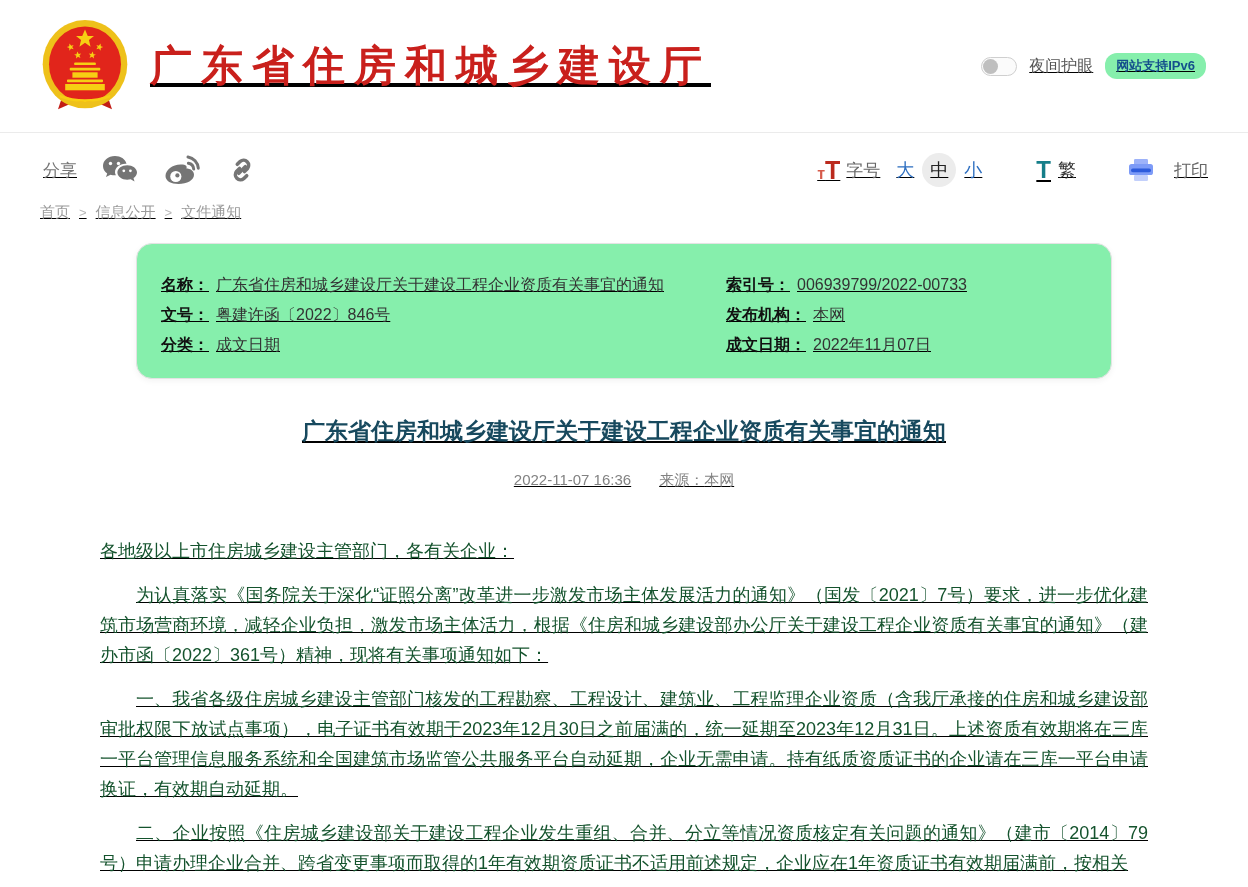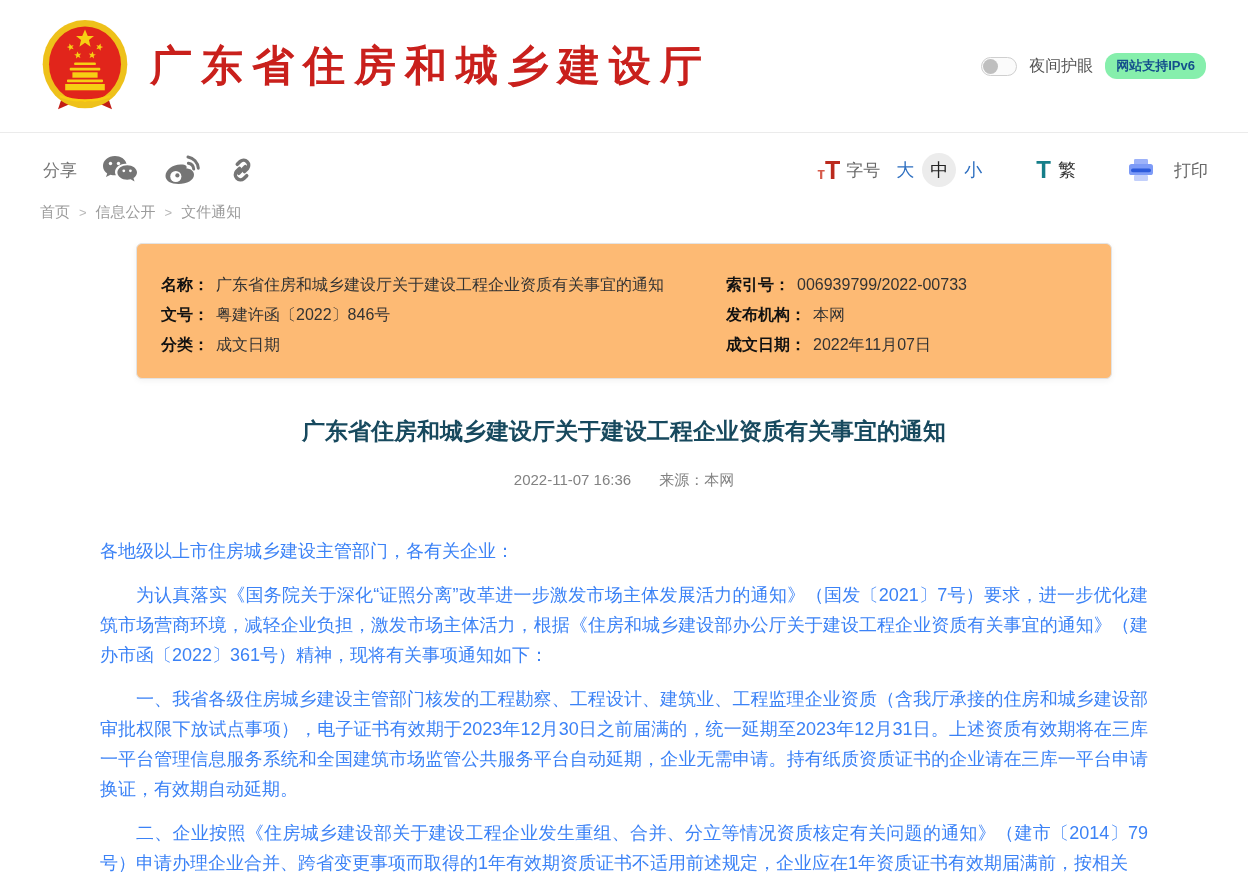--- a/index.html
+++ b/index.html
@@ -1,17 +1,17 @@
 <!DOCTYPE html>
 <html lang="zh"><head>
 <meta charset="utf-8">
 <style>
   * { margin:0; padding:0; box-sizing:border-box; }
   body { background:#fff; font-family:"Liberation Sans","DejaVu Sans",sans-serif; }
-  .page { width:1248px; height:887px; overflow:hidden; background:#fff; position:relative; }
+  .page { width:1248px; height:887px; overflow:hidden; background:#fff; position:relative;text-decoration:underline; }
 
   
   .masthead { height:133px; display:flex; align-items:center; justify-content:space-between;
               padding:0 42px 0 40px; border-bottom:1px solid #ebebeb; }
   .brand { display:flex; align-items:center; gap:20px; cursor:pointer; }
   .emblem svg { width:90px; height:96px; display:block; }
   .site-title { font-size:42px; font-weight:900; color:#c9201c; letter-spacing:9px; white-space:nowrap; }
 
   .header-right { display:flex; align-items:center; gap:12px; }
   .switch { width:36px; height:19px; border:1px solid #cfcfcf; border-radius:10px; background:#fbfbfb;
@@ -40,32 +40,32 @@
   .trad-label { color:#333; font-size:18px; }
   .print-group { display:flex; align-items:center; gap:20px; margin-left:52px; cursor:pointer; }
   .print-label { color:#666; font-size:17px; }
 
   
   .breadcrumb { padding:4px 40px 0 40px; color:#9b9b9b; font-size:15px; display:flex; gap:9px; align-items:center; }
   .breadcrumb .crumb { cursor:pointer; }
   .breadcrumb .sep { color:#b8b8b8; font-size:13px; }
 
   
-  .doc-info { width:976px; margin:21px auto 0 auto; border:1px solid #e3e3e3; border-radius:6px;
+  .doc-info { width:976px; margin:21px auto 0 auto; border:1px solid #e3e3e3; border-radius:16px;
               box-shadow:0 2px 6px rgba(0,0,0,0.05); padding:26px 10px 18px 24px;
-              display:grid; grid-template-columns:553px 1fr; column-gap:12px; background:#fdba74; }
+              display:grid; grid-template-columns:553px 1fr; column-gap:12px; background:#86efac; }
   .info-cell { font-size:16px; line-height:30px; color:#333; white-space:nowrap; overflow:hidden; }
   .info-label { font-weight:bold; color:#111; margin-right:7px; }
 
   
   .article-title { margin-top:37px; text-align:center; font-size:23px; font-weight:bold; color:#17495e; }
   .article-meta { margin-top:24px; text-align:center; color:#828282; font-size:15px; }
   .meta-time { margin-right:28px; }
   .article-body { margin:46px 100px 0 100px; }
-  .para { font-size:18px; color:#3b82f6; line-height:30px; text-align:justify; margin-bottom:14px; }
+  .para { font-size:18px; color:#14532d; line-height:30px; text-align:justify; margin-bottom:14px; }
   .para.indent { text-indent:2em; }
 </style>
 </head>
 <body>
 
 <div class="page">
 
   <div class="masthead">
     <div class="brand">
       <span class="emblem">

